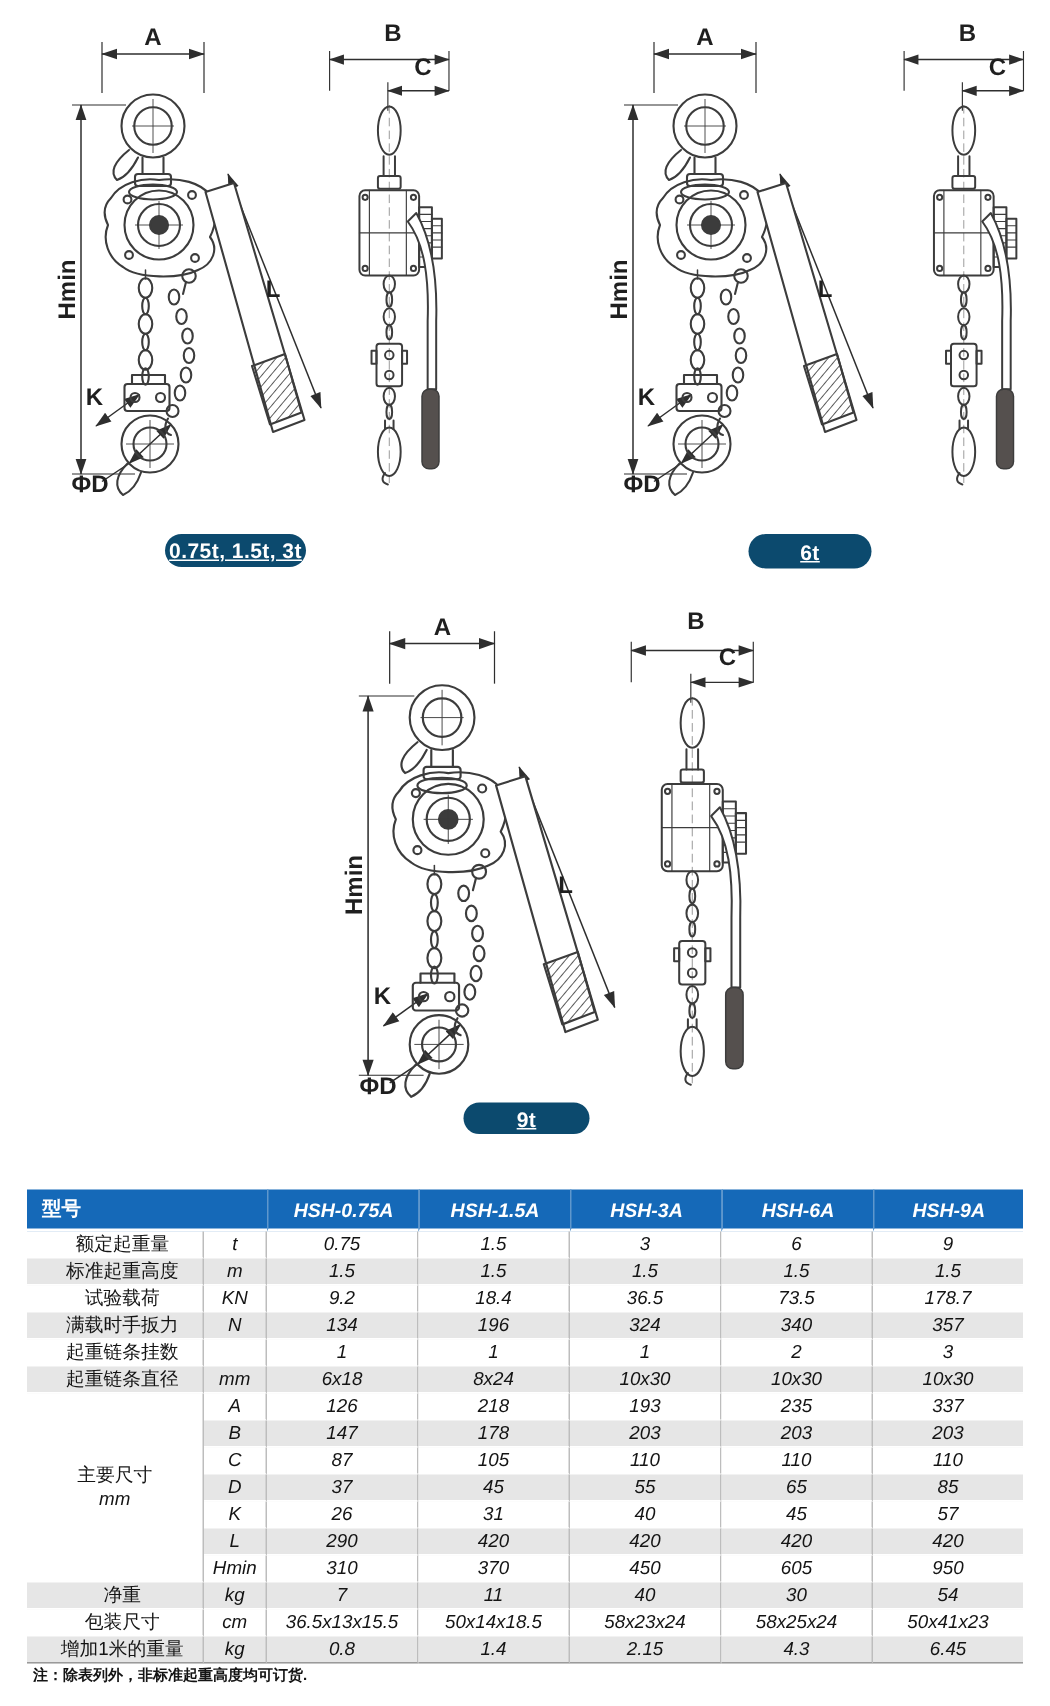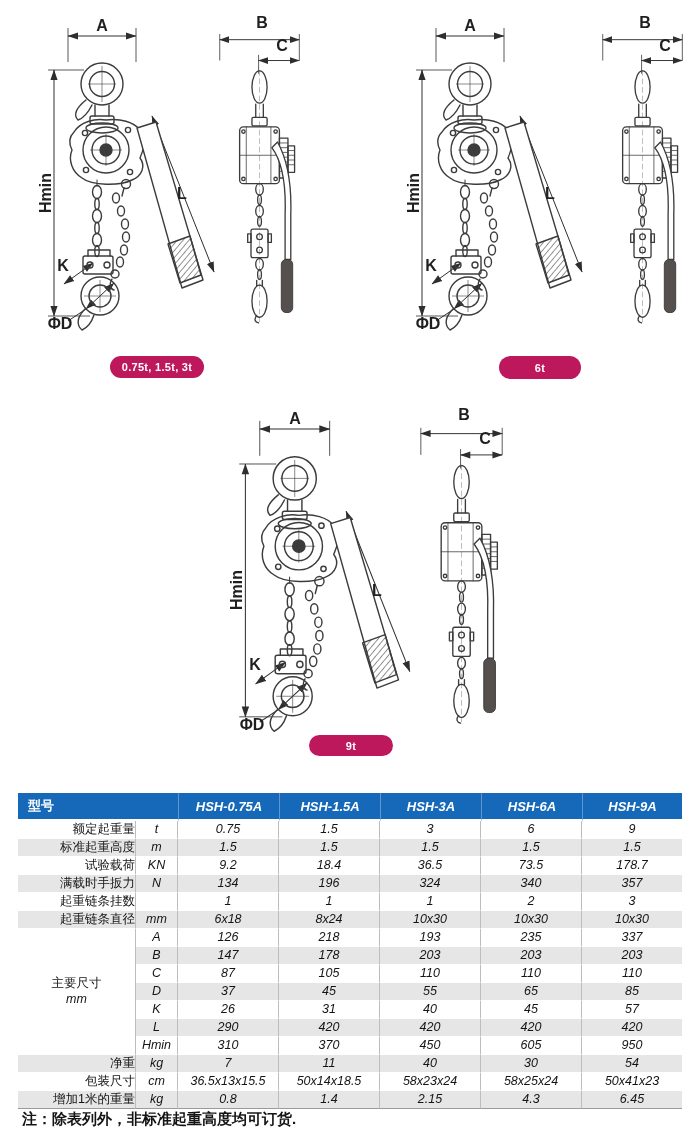--- a/index.html
+++ b/index.html
@@ -9,52 +9,52 @@
   }
   
   .dgroup { position:absolute; }
   .dgroup svg { position:absolute; overflow:visible; }
   .dimlab {
     position:absolute; font-weight:bold; font-size:16px; color:#1f1f1f;
     transform:translateX(-50%); white-space:nowrap; line-height:1;
   }
   .dimlab.rot { transform:translate(-50%,-50%) rotate(-90deg); }
   .badge {
-    position:absolute; background:#be185d; color:#ffffff; font-weight:bold;
-    font-size:11px; border-radius:12px; display:flex; align-items:center;
-    justify-content:center; letter-spacing:0.3px;
+    position:absolute; background:#0c4a6e; color:#ffffff; font-weight:bold;
+    font-size:14px; border-radius:12px; display:flex; align-items:center;
+    justify-content:center; letter-spacing:0.3px;text-decoration:underline;
   }
   
   table.spec {
     position:absolute; left:18px; top:793px; width:664px;
     border-collapse:separate; border-spacing:0; table-layout:fixed;
     font-size:12.5px; color:#141414;
   }
   .spec th {
     background:#1569b8; color:#ffffff; height:26px; font-size:13px;
     font-weight:bold; padding:0; border-bottom:2px solid #ffffff;
   }
   .spec th.mlabel { text-align:left; padding-left:10px; }
   .spec th.model { font-style:italic; border-left:1px solid #5f97cc; }
   .spec td {
     height:17px; padding:0; text-align:center; font-style:italic;
     border-bottom:1px solid #ffffff; border-right:1px solid #bdbdbd;
     line-height:1.05; background:#ffffff; overflow:hidden;
   }
   .spec tr td:last-child { border-right:none; }
   .spec tr.alt td { background:#e6e6e6; }
-  .spec td.lbl { text-align:right; padding-left:10px; font-style:normal; }
+  .spec td.lbl { text-align:center; padding-left:10px; font-style:normal; }
   .spec td.merged {
     background:#ffffff !important; font-style:normal; vertical-align:middle;
     text-align:center; line-height:1.25;
   }
   .spec td.merged .it { font-style:italic; }
   .spec tbody tr:last-child td { border-bottom:1px solid #9a9a9a; }
   .note {
-    position:absolute; left:22px; top:1110px; font-size:15px; font-weight:bold;
+    position:absolute; left:22px; top:1110px; font-size:10px; font-weight:bold;
     color:#141414;
   }
   .defs-holder { position:absolute; width:0; height:0; left:-10px; top:-10px; }
 </style>
 </head>
 <body>
 
 <svg class="defs-holder" aria-hidden="true">
   <defs>
     <marker id="ah" viewBox="0 0 10 8" refX="9.5" refY="4" markerWidth="11" markerHeight="8.5" orient="auto-start-reverse" markerUnits="userSpaceOnUse">

